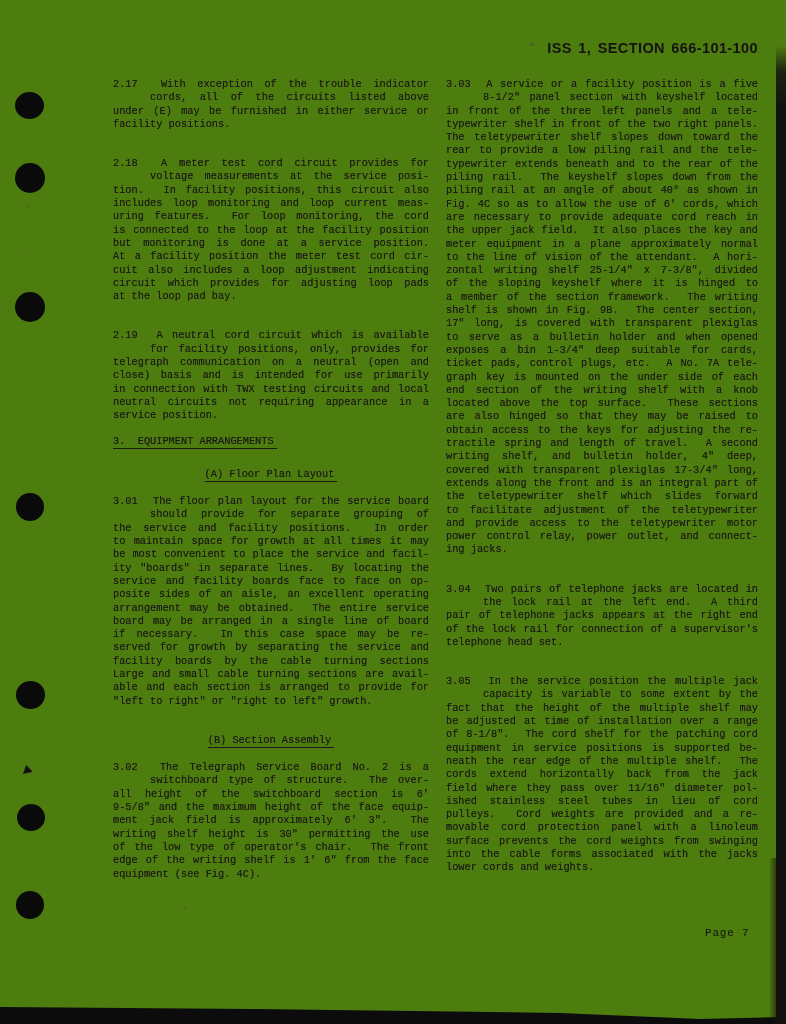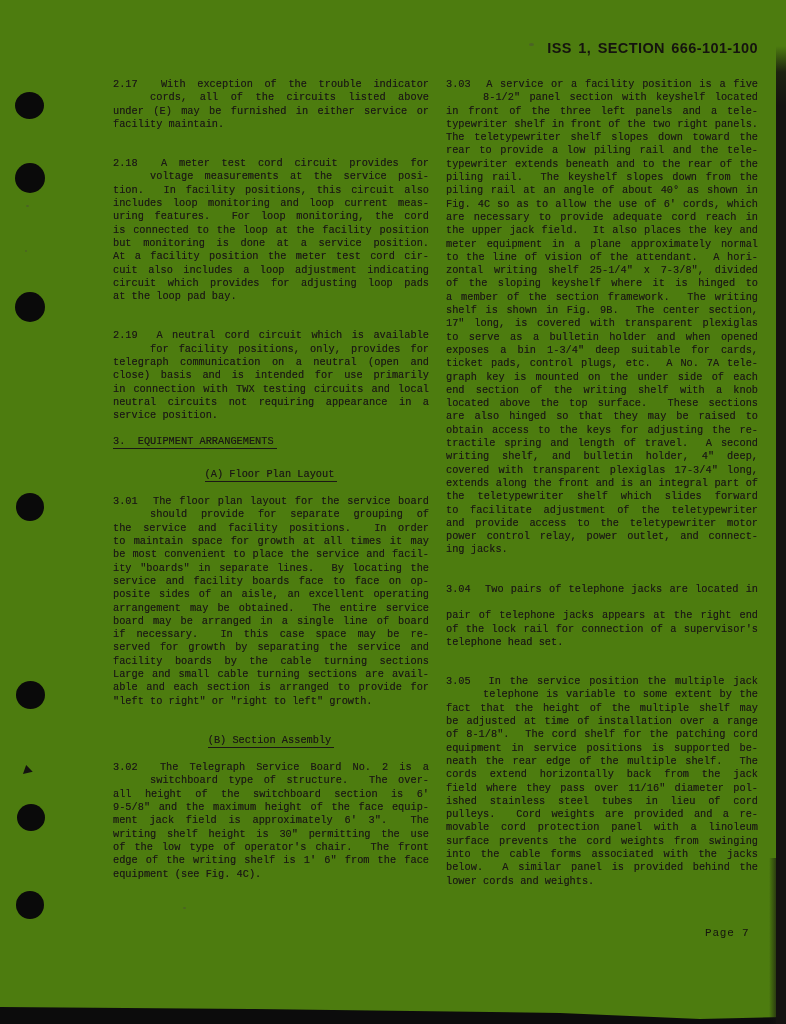--- a/index.html
+++ b/index.html
@@ -58,21 +58,21 @@
 <body>
 
 <div class="page">
   <div class="header">ISS 1, SECTION 666-101-100</div>
 
   <div class="col left" id="col-left">
       <div class="para">
         <div class="line"><span>2.17&nbsp; With exception of the trouble indicator</span></div>
         <div class="line"><span class="ind" style="width: 6ch;"></span><span>cords, all of the circuits listed above</span></div>
         <div class="line"><span>under (E) may be furnished in either service or</span></div>
-        <div class="line last"><span>facility maintain.</span></div>
+        <div class="line last"><span>facility positions.</span></div>
       </div>
       <div class="para">
         <div class="line"><span>2.18&nbsp; A meter test cord circuit provides for</span></div>
         <div class="line"><span class="ind" style="width: 6ch;"></span><span>voltage measurements at the service posi-</span></div>
         <div class="line"><span>tion.&nbsp; In facility positions, this circuit also</span></div>
         <div class="line"><span>includes loop monitoring and loop current meas-</span></div>
         <div class="line"><span>uring features.&nbsp; For loop monitoring, the cord</span></div>
         <div class="line"><span>is connected to the loop at the facility position</span></div>
         <div class="line"><span>but monitoring is done at a service position.</span></div>
         <div class="line"><span>At a facility position the meter test cord cir-</span></div>
@@ -156,41 +156,40 @@
         <div class="line"><span>covered with transparent plexiglas 17-3/4" long,</span></div>
         <div class="line"><span>extends along the front and is an integral part of</span></div>
         <div class="line"><span>the teletypewriter shelf which slides forward</span></div>
         <div class="line"><span>to facilitate adjustment of the teletypewriter</span></div>
         <div class="line"><span>and provide access to the teletypewriter motor</span></div>
         <div class="line"><span>power control relay, power outlet, and connect-</span></div>
         <div class="line last"><span>ing jacks.</span></div>
       </div>
       <div class="para">
         <div class="line"><span>3.04&nbsp; Two pairs of telephone jacks are located in</span></div>
-        <div class="line"><span class="ind" style="width: 6ch;"></span></div>
+        <div class="line"><span class="ind" style="width: 6ch;"></span><span>the lock rail at the left end.&nbsp; A third</span></div>
         <div class="line"><span>pair of telephone jacks appears at the right end</span></div>
         <div class="line"><span>of the lock rail for connection of a supervisor's</span></div>
         <div class="line last"><span>telephone head set.</span></div>
       </div>
       <div class="para">
         <div class="line"><span>3.05&nbsp; In the service position the multiple jack</span></div>
-        <div class="line"><span class="ind" style="width: 6ch;"></span><span>telephone is variable to some extent by the</span></div>
+        <div class="line"><span class="ind" style="width: 6ch;"></span><span>capacity is variable to some extent by the</span></div>
         <div class="line"><span>fact that the height of the multiple shelf may</span></div>
         <div class="line"><span>be adjusted at time of installation over a range</span></div>
         <div class="line"><span>of 8-1/8".&nbsp; The cord shelf for the patching cord</span></div>
         <div class="line"><span>equipment in service positions is supported be-</span></div>
         <div class="line"><span>neath the rear edge of the multiple shelf.&nbsp; The</span></div>
         <div class="line"><span>cords extend horizontally back from the jack</span></div>
         <div class="line"><span>field where they pass over 11/16" diameter pol-</span></div>
         <div class="line"><span>ished stainless steel tubes in lieu of cord</span></div>
         <div class="line"><span>pulleys.&nbsp; Cord weights are provided and a re-</span></div>
         <div class="line"><span>movable cord protection panel with a linoleum</span></div>
         <div class="line"><span>surface prevents the cord weights from swinging</span></div>
         <div class="line"><span>into the cable forms associated with the jacks</span></div>
-        <div class="line"><span>below.&nbsp; A similar panel is provided behind the</span></div>
         <div class="line last"><span>lower cords and weights.</span></div>
       </div>
     </div>
 
   <div class="footer">Page 7</div>
 
   <div class="dot" style="left:15px;top:92px;width:29px;height:27px"></div>
   <div class="dot" style="left:15px;top:163px;width:30px;height:30px"></div>
   <div class="dot" style="left:15px;top:292px;width:30px;height:30px"></div>
   <div class="dot" style="left:16px;top:493px;width:28px;height:28px"></div>

